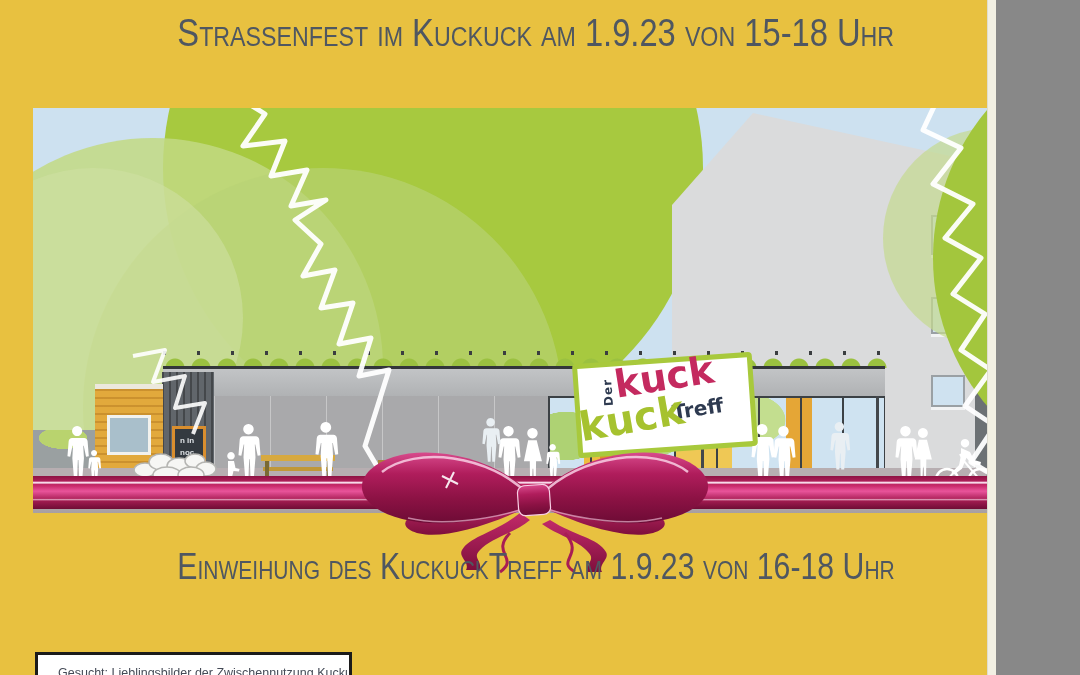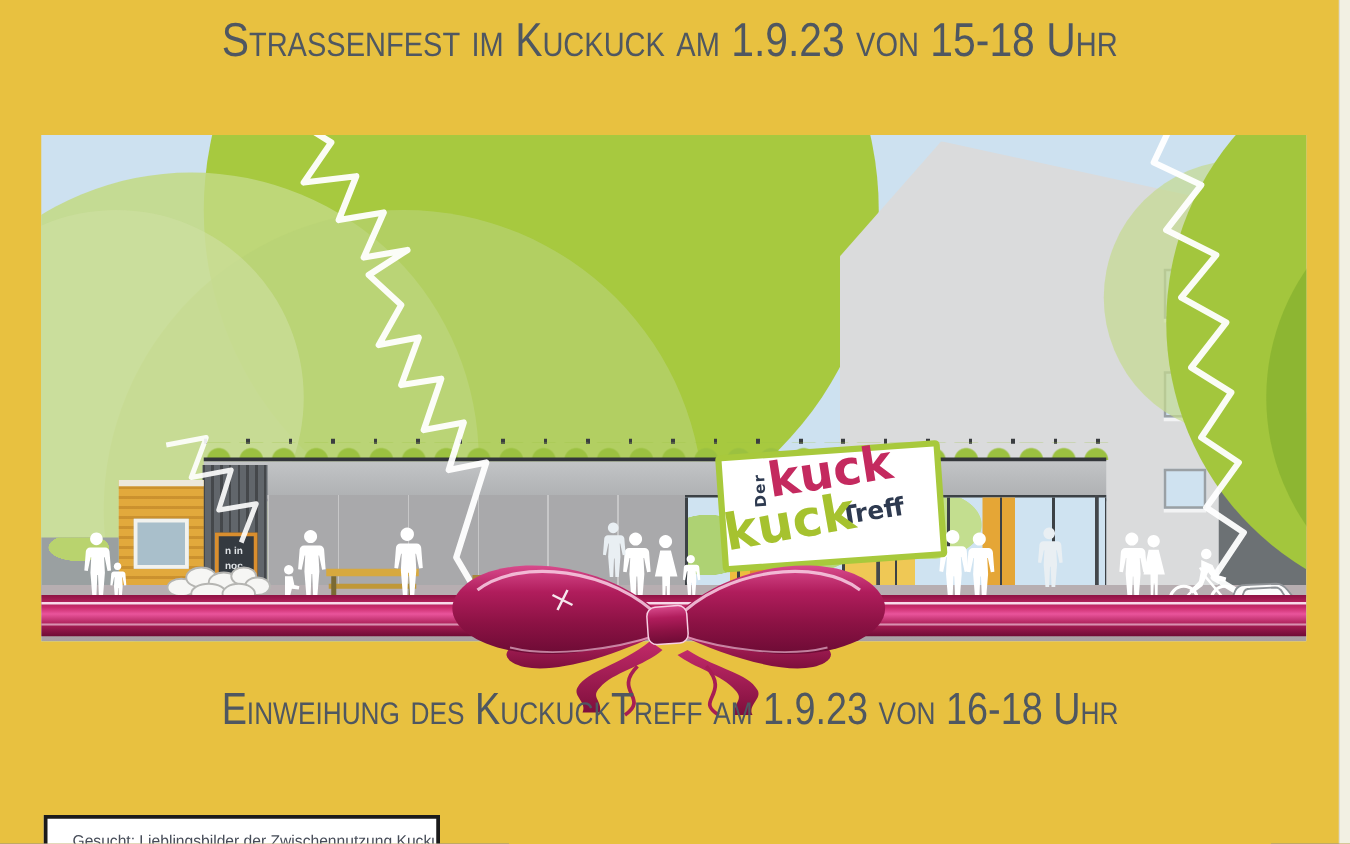--- a/index.html
+++ b/index.html
@@ -1,16 +1,16 @@
 <!DOCTYPE html>
 <html><head>
 <meta charset="utf-8">
 <style>
   html,body{margin:0;padding:0;background:#888;}
-  .stage{position:relative;width:1080px;height:675px;overflow:hidden;
+  .stage{position:relative;width:996px;height:675px;overflow:hidden;
          background:#e8c140;font-family:"Liberation Sans",sans-serif;}
   
   .title{position:absolute;left:0;width:1072px;text-align:center;white-space:nowrap;
          color:#4f5761;font-variant:small-caps;font-weight:400;z-index:6;}
   .title .tx{display:inline-block;}
   .title-top{top:8px;font-size:38px;line-height:50px;}
   .title-top .tx{transform:scaleX(.86);}
   .title-bottom{top:541px;font-size:36px;line-height:52px;}
   .title-bottom .tx{transform:scaleX(.84);}
   

